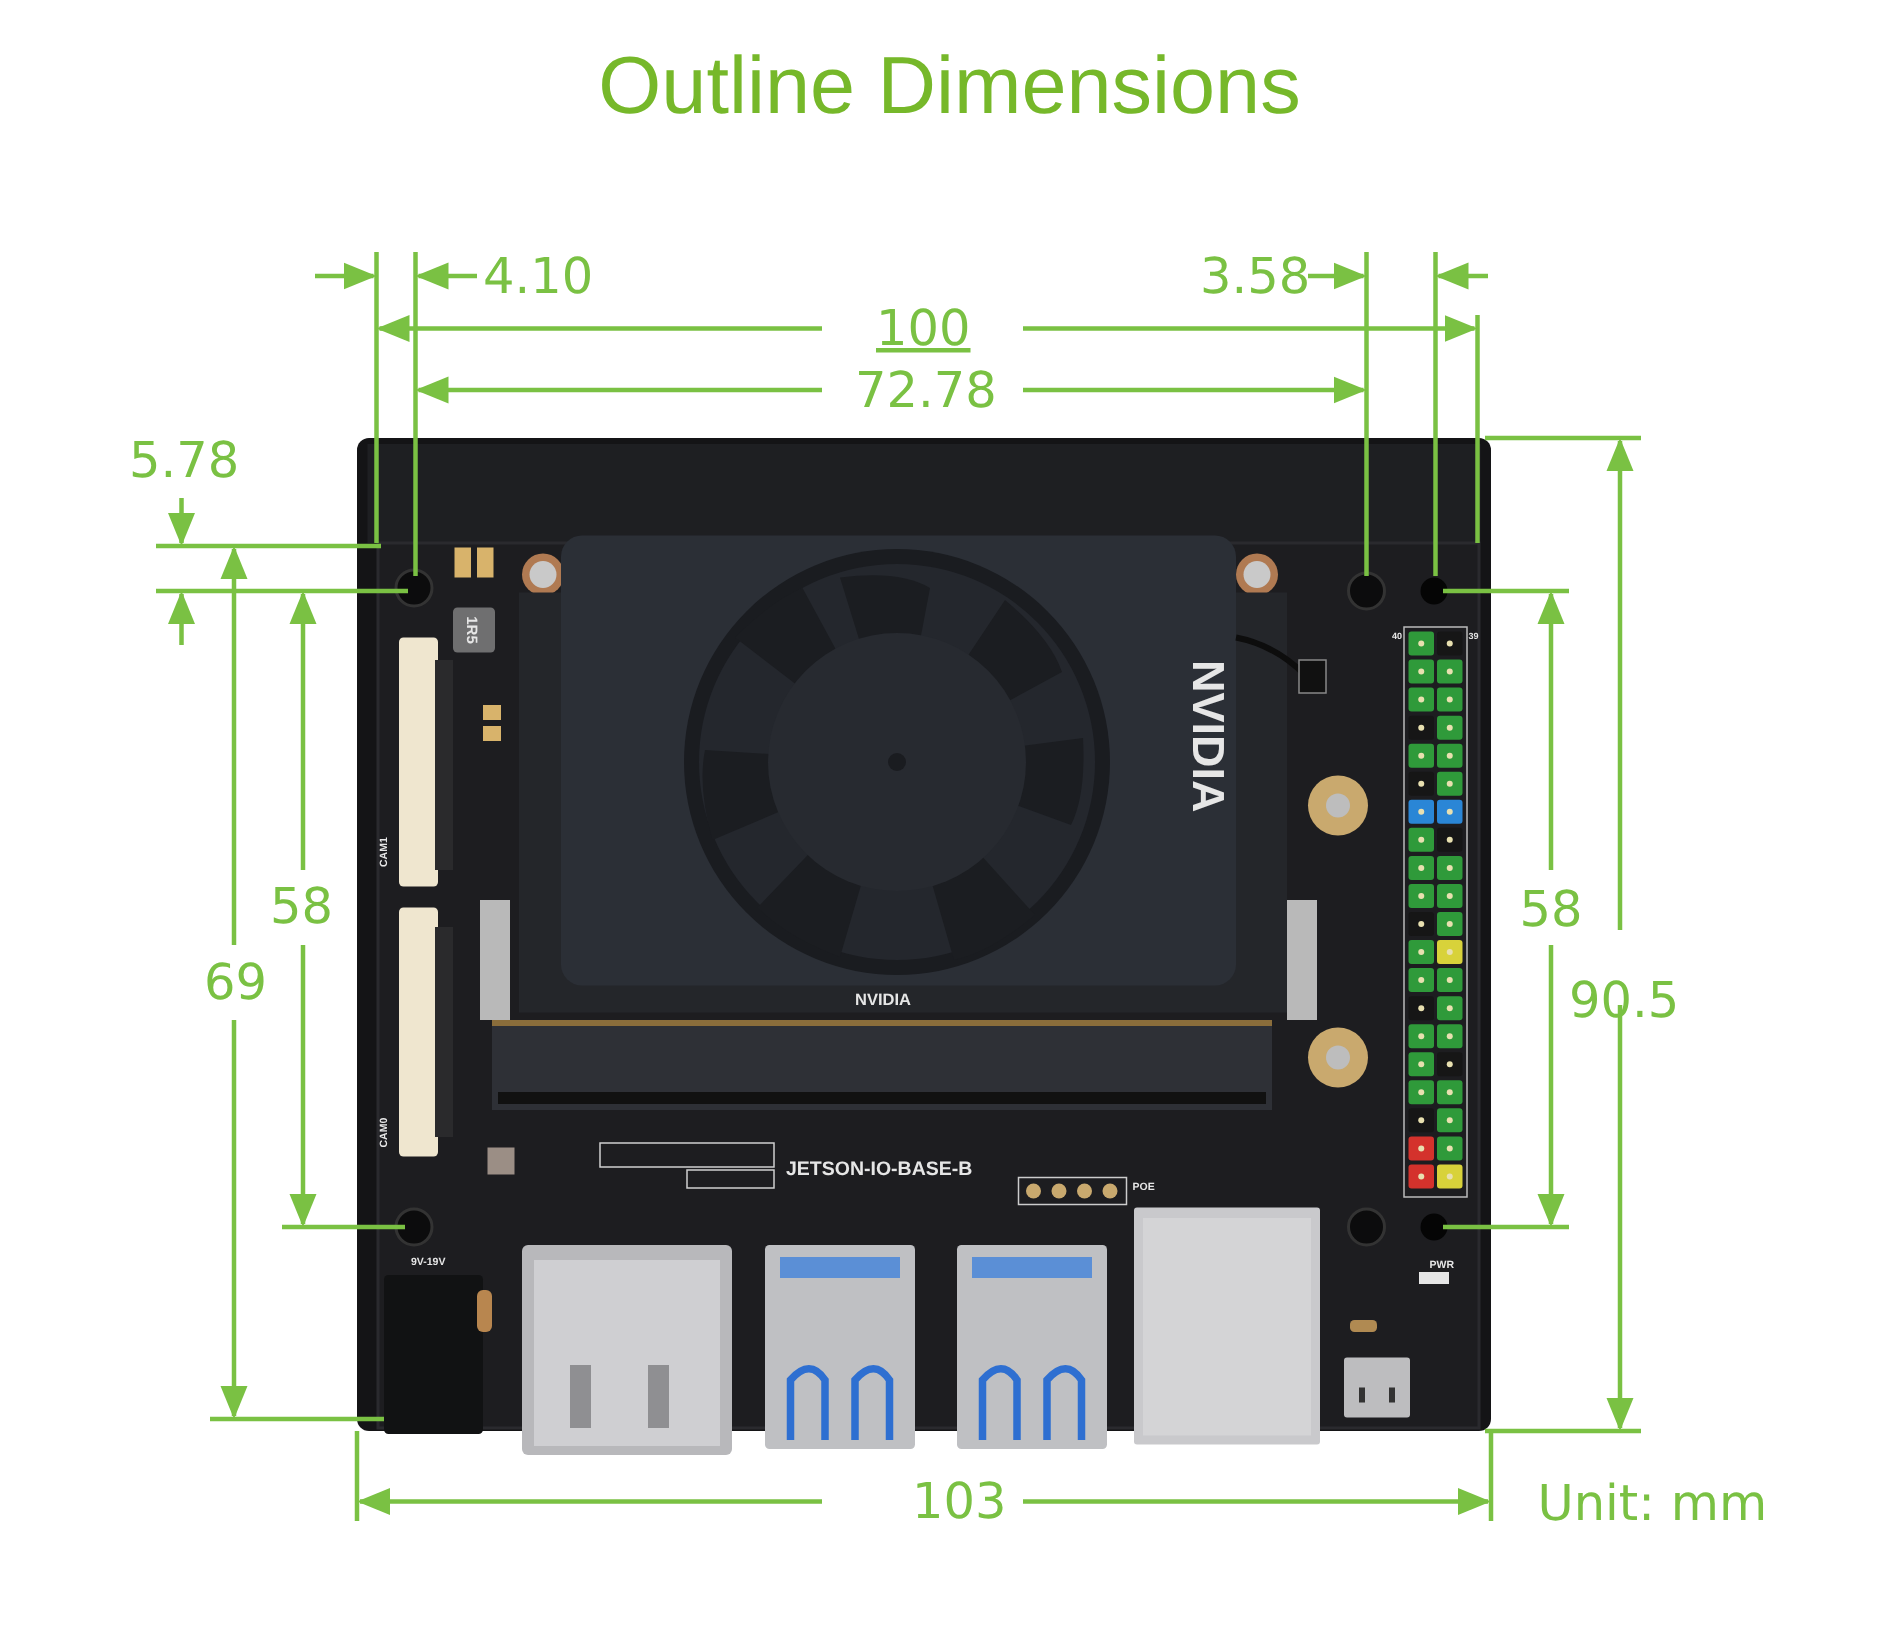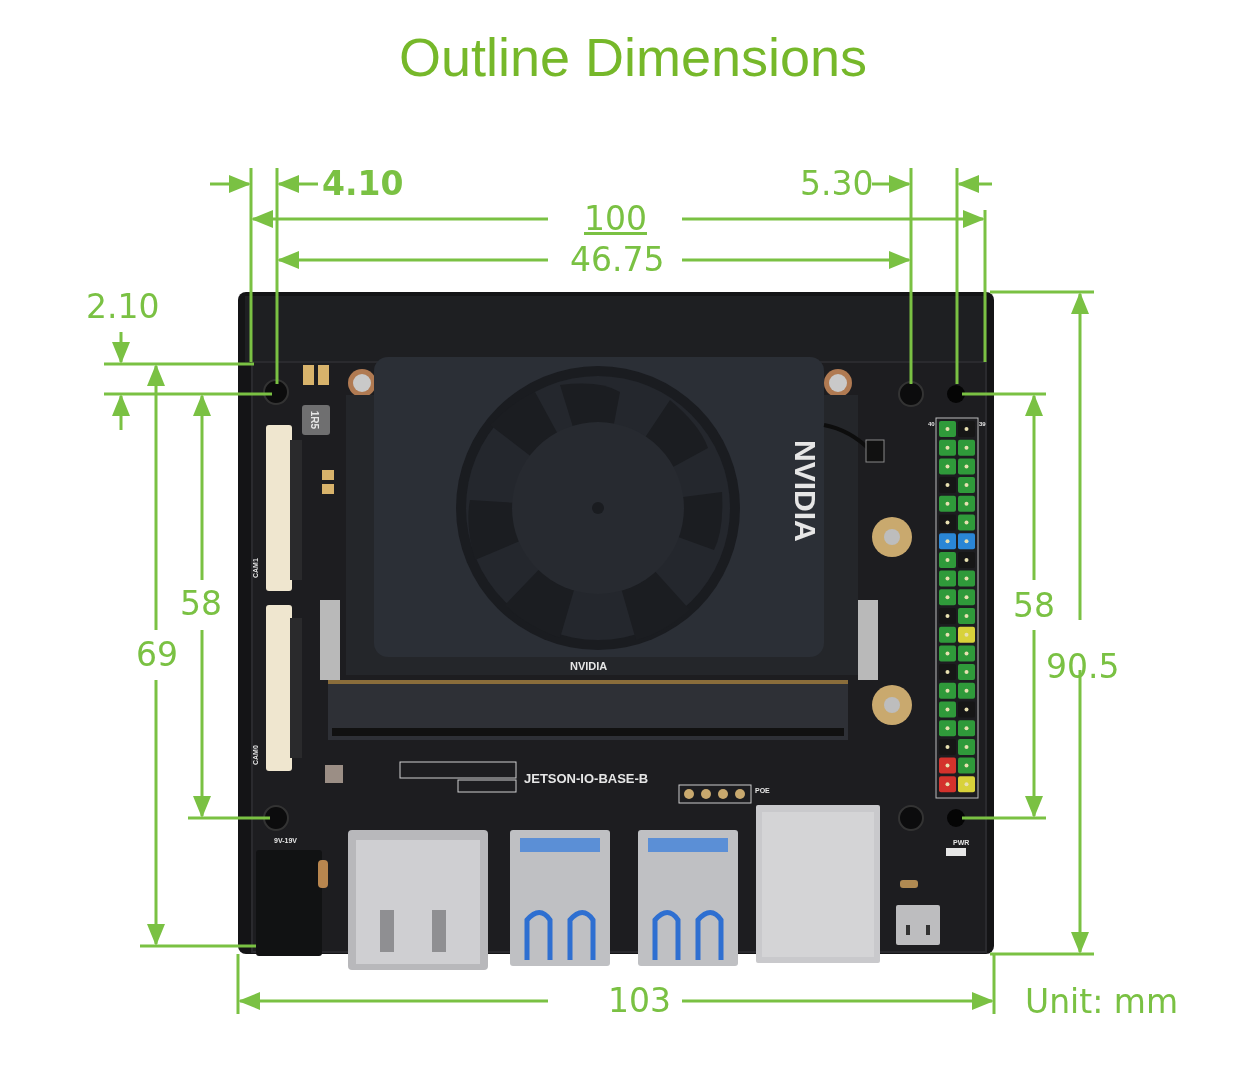--- a/index.html
+++ b/index.html
@@ -292,23 +292,23 @@
     <line x1="1080" y1="670" x2="1080" y2="952" marker-end="url(#ahb)"></line>
 
     <line x1="238" y1="954" x2="238" y2="1014"></line>
     <line x1="994" y1="954" x2="994" y2="1014"></line>
 
     <line x1="548" y1="1001" x2="240" y2="1001" marker-end="url(#ahb)"></line>
     <line x1="682" y1="1001" x2="992" y2="1001" marker-end="url(#ahb)"></line>
   </g>
 </svg>
 
-<div class="dim-label" style="left:322px;top:167px;font-weight:bold;">4.10</div>
-<div class="dim-label" style="left:800px;top:167px;">5.30</div>
+<div class="dim-label" style="left:322px;top:167px;">4.10</div>
+<div class="dim-label" style="left:800px;top:167px;">3.58</div>
 <div class="dim-label" style="left:584px;top:202px;text-decoration:underline;">100</div>
-<div class="dim-label" style="left:570px;top:243px;">46.75</div>
-<div class="dim-label" style="left:86px;top:290px;">2.10</div>
+<div class="dim-label" style="left:570px;top:243px;">72.78</div>
+<div class="dim-label" style="left:86px;top:290px;">5.78</div>
 <div class="dim-label" style="left:180px;top:587px;">58</div>
 <div class="dim-label" style="left:136px;top:638px;">69</div>
 <div class="dim-label" style="left:1013px;top:589px;">58</div>
 <div class="dim-label" style="left:1046px;top:630px;margin-top:20px;">90.5</div>
 <div class="dim-label" style="left:608px;top:984px;">103</div>
 <div class="dim-label" style="left:1025px;top:985px;text-align:right;">Unit: mm</div>
 
 </body></html>

